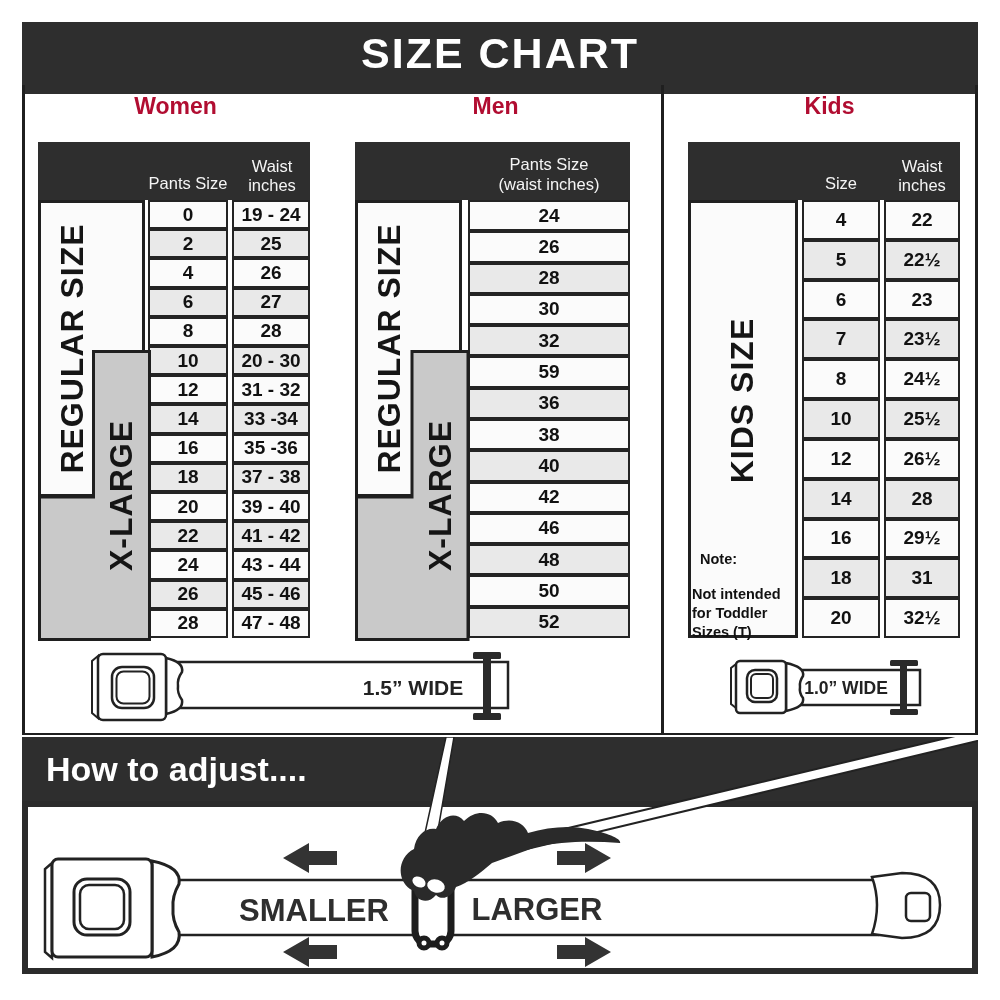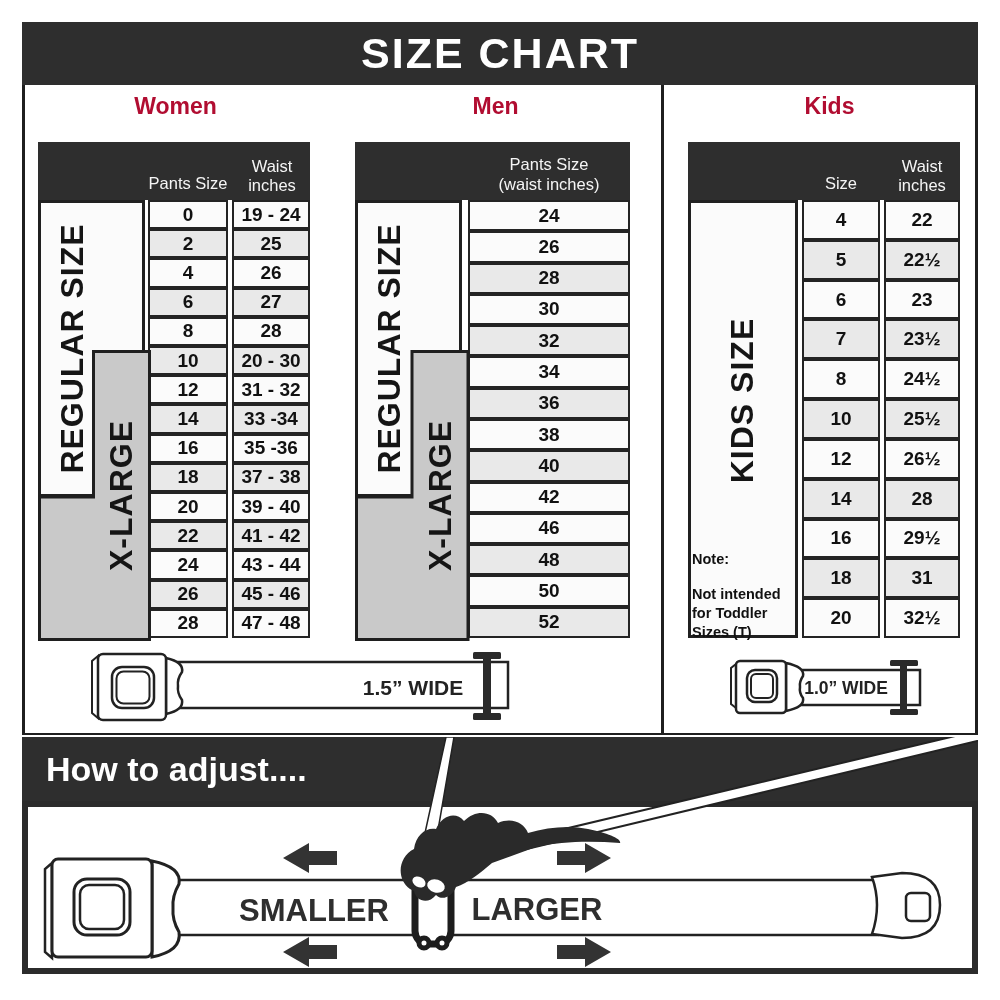--- a/index.html
+++ b/index.html
@@ -1,20 +1,20 @@
 <!DOCTYPE html>
 <html><head>
 <meta charset="utf-8">
 <style>
   * { box-sizing: border-box; margin: 0; padding: 0; }
   body { background:#fff; font-family:"Liberation Sans", sans-serif; }
   #page { position:relative; width:1000px; height:1000px; background:#fff; overflow:hidden; }
   .abs { position:absolute; }
 
-  .title-bar { left:22px; top:22px; width:956px; height:63px; background:#2e2e2e;
+  .title-bar { left:22px; top:22px; width:956px; height:72px; background:#2e2e2e;
     color:#fff; font-size:43px; font-weight:bold; letter-spacing:2px;
     text-align:center; line-height:63px; }
 
   .vline { width:3px; background:#1f1f1f; top:85px; height:650px; }
   .hline { left:22px; top:733px; width:956px; height:2px; background:#1f1f1f; }
 
   .crimson-heading { top:93px; width:235px; text-align:center; color:#b10d31;
     font-size:23px; font-weight:bold; }
 
   .table-header { top:142px; height:58px; background:#2e2e2e; }
@@ -27,21 +27,21 @@
   .cell.alt { background:#e9e9e9; }
 
   .sidebox { position:absolute; background:#fbfbfb; border:3px solid #202020; z-index:2; }
   .xl-svg { position:absolute; z-index:3; }
   .vlabel-wrap { position:absolute; display:flex; align-items:center; justify-content:center; z-index:4; }
   .vlabel { transform:rotate(-90deg); white-space:nowrap; font-weight:bold;
     font-size:32px; color:#151515; letter-spacing:1px; }
 
   .note-box { position:absolute; left:692px; top:550px; width:104px; z-index:5;
     font-size:14.5px; font-weight:bold; color:#111; line-height:1.32; }
-  .note-box .note-head { display:block; margin-bottom:16px; }
+  .note-box .note-head { display:block; margin-bottom:16px;padding-left:8px; }
 
   .howto-bar { left:22px; top:737px; width:956px; height:64px; background:#2e2e2e;
     color:#fff; font-size:34px; font-weight:bold; line-height:64px; padding-left:24px; }
   .howto-panel { left:22px; top:801px; width:956px; height:173px;
     border:6px solid #2b2b2b; background:#fff; }
   .overlay-svg { left:22px; top:737px; z-index:6; }
 </style>
 </head>
 <body>
 
@@ -125,21 +125,21 @@
   <div class="vlabel-wrap" style="left:410px;top:350px;width:60px;height:291px">
     <span class="vlabel">X-LARGE</span>
   </div>
 
   <div class="col" style="left:468px;width:162px">
     <div class="cell">24</div>
     <div class="cell">26</div>
     <div class="cell alt">28</div>
     <div class="cell">30</div>
     <div class="cell alt">32</div>
-    <div class="cell">34</div>
+    <div class="cell">59</div>
     <div class="cell alt">36</div>
     <div class="cell">38</div>
     <div class="cell alt">40</div>
     <div class="cell">42</div>
     <div class="cell">46</div>
     <div class="cell alt">48</div>
     <div class="cell">50</div>
     <div class="cell alt">52</div>
   </div>
 

